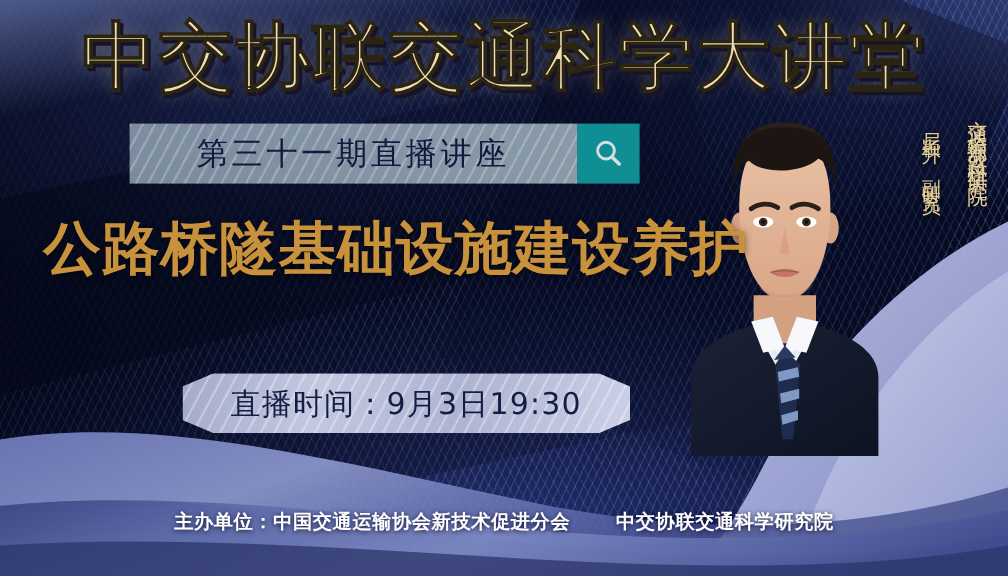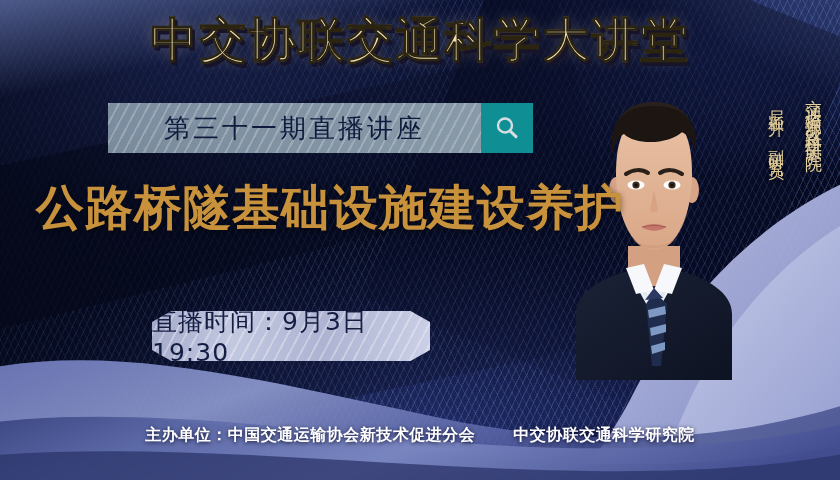--- a/index.html
+++ b/index.html
@@ -57,21 +57,21 @@
     position:absolute;top:-150px;left:520px;width:520px;height:210px;
     transform:rotate(26deg);
     background:linear-gradient(180deg, rgba(120,140,205,.55), rgba(60,80,160,0));
   }
   
   .silk{position:absolute;pointer-events:none;}
   .silk svg{display:block;}
   
   .main-title{
     position:absolute;left:0;right:0;top:16px;text-align:center;
-    font-size:47px;line-height:1;font-weight:bold;letter-spacing:2px;
+    font-size:62px;line-height:1;font-weight:bold;letter-spacing:2px;
     color:#efdcb8;
     -webkit-text-stroke:1px #2a2410;
     text-shadow:
       2px 3px 0 #171328,
       3px 4px 0 #171328,
       0 0 14px rgba(240,220,180,.28);
     font-family:"DejaVu Sans","Liberation Sans",sans-serif;
     white-space:nowrap;
     z-index:20;
   }
@@ -102,21 +102,21 @@
   .lecture{
     position:absolute;left:36px;top:178px;z-index:20;
     font-size:48px;line-height:1.22;font-weight:bold;letter-spacing:1px;
     color:#c8913c;
     font-family:"DejaVu Sans","Liberation Sans",sans-serif;
     text-shadow:0 2px 6px rgba(0,0,0,.55);
   }
   .lecture div{white-space:nowrap;}
   
   .time-pill{
-    position:absolute;left:152px;top:311px;width:278px;height:50px;z-index:20;
+    position:absolute;left:152px;top:311px;width:373px;height:50px;z-index:20;
     background:linear-gradient(100deg, rgba(176,182,214,.92) 0%, rgba(205,210,234,.95) 30%, rgba(186,192,222,.92) 62%, rgba(214,218,240,.95) 100%);
     clip-path:polygon(0 22%,7% 0,93% 0,100% 22%,100% 78%,93% 100%,7% 100%,0 78%);
     display:flex;align-items:center;justify-content:center;
     overflow:hidden;
   }
   .time-pill::before{
     content:"";position:absolute;inset:0;
     background:repeating-linear-gradient(118deg,
        rgba(255,255,255,.30) 0 2px, rgba(255,255,255,0) 2px 10px);
   }

